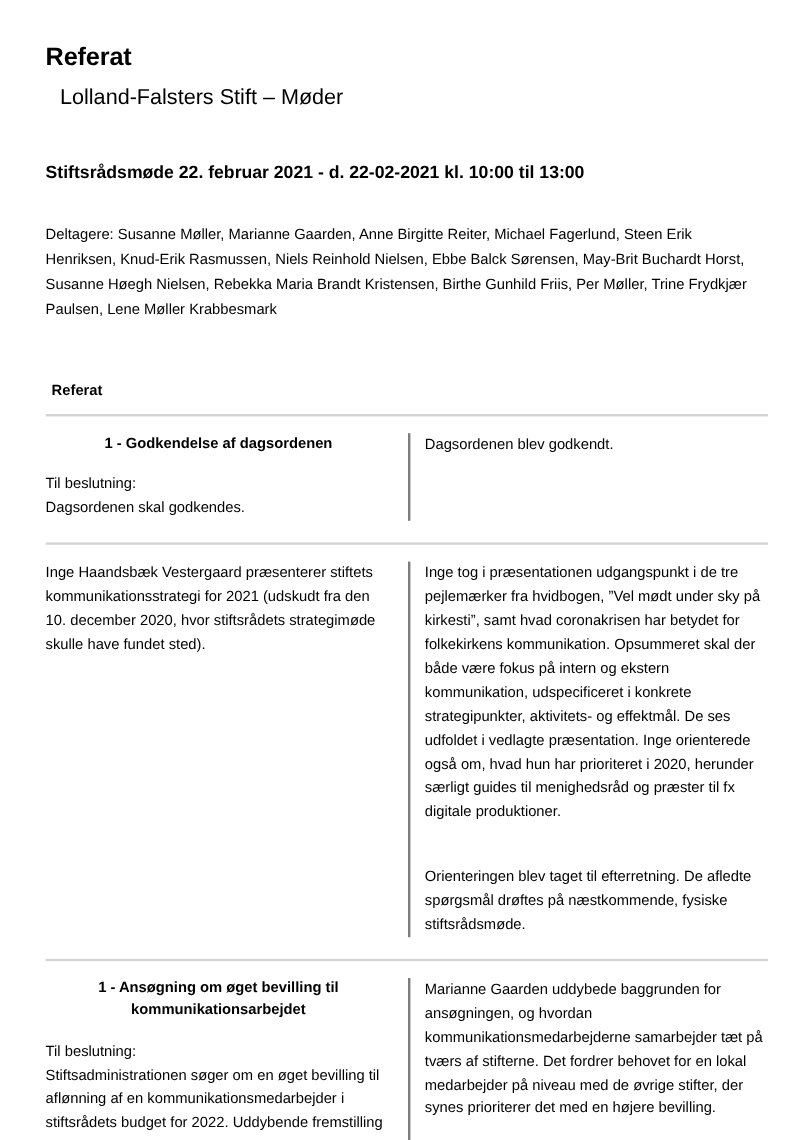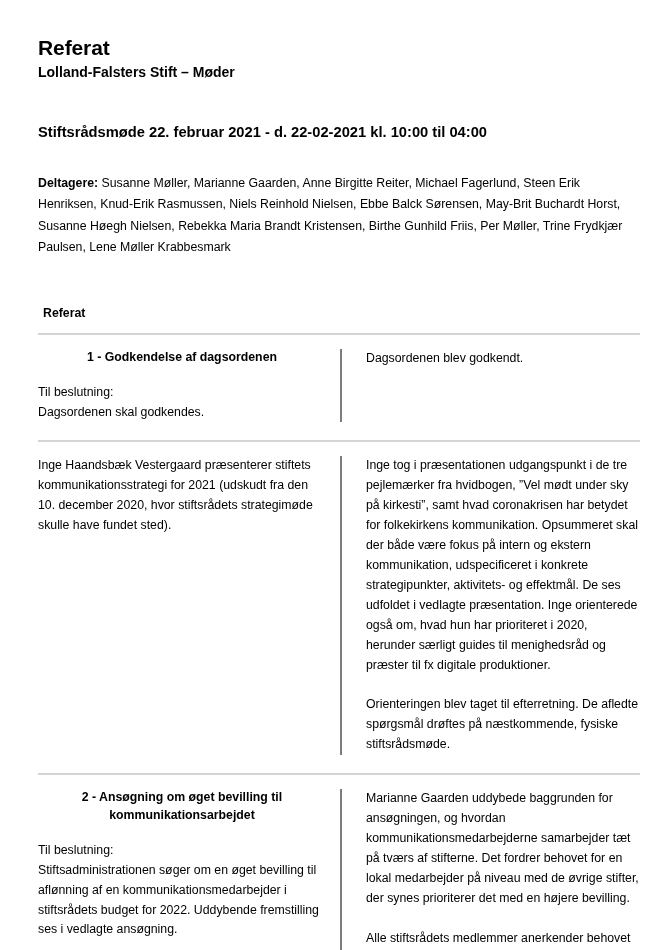--- a/index.html
+++ b/index.html
@@ -26,43 +26,43 @@
 
   
   .doc-title {
     font-size: 21px;
     font-weight: bold;
     line-height: 1.1;
     margin: 0 0 5px 0;
     letter-spacing: -0.1px;
   }
   .doc-subtitle {
-    font-size: 14px;
-    font-weight: bold;
+    font-size: 18px;
+    font-weight: normal;
     line-height: 1.2;
-    margin: 0;
+    margin: 12px;
   }
 
   
   .meeting-heading {
     font-size: 14.7px;
     font-weight: bold;
     line-height: 1.25;
     margin: 42px 0 0 0;
   }
 
   
   .participants {
     font-size: 12.3px;
     line-height: 1.72;
     margin: 32px 0 0 0;
     max-width: 600px;
   }
   .participants .lbl {
-    font-weight: bold;
+    font-weight: normal;
   }
 
   
   .minutes-table {
     margin-top: 48px;
     width: 602px;
   }
   .mt-head {
     display: flex;
     font-size: 12.3px;
@@ -85,53 +85,53 @@
     line-height: 1.62;
   }
   .mt-row .col-left {
     width: 302px;
     flex: 0 0 302px;
     padding-right: 14px;
     box-sizing: border-box;
   }
   .mt-row .col-right {
     flex: 1 1 auto;
-    padding-left: 24px;
+    padding-left: 12px;
     border-left: 2px solid #7d7d7d;
     box-sizing: border-box;
   }
 
   .item-title {
     font-weight: bold;
     margin: 0 0 16px 0;
     line-height: 1.45;
     text-align: center;
   }
   .sub-label {
     font-weight: normal;
     margin: 0;
   }
   p.body-par {
     margin: 0;
   }
   p.body-par + p.body-par {
-    margin-top: 20px;
+    margin-top: 34px;
   }
 </style>
 </head>
 <body>
 
 <div class="page">
 
   <div>
     <h1 class="doc-title">Referat</h1>
     <div class="doc-subtitle">Lolland-Falsters Stift – Møder</div>
   </div>
 
-  <h2 class="meeting-heading">Stiftsrådsmøde 22. februar 2021 - d. 22-02-2021 kl. 10:00 til 04:00</h2>
+  <h2 class="meeting-heading">Stiftsrådsmøde 22. februar 2021 - d. 22-02-2021 kl. 10:00 til 13:00</h2>
 
   <p class="participants">
     <span class="lbl">Deltagere:</span><span> Susanne Møller, Marianne Gaarden, Anne Birgitte Reiter, Michael Fagerlund, Steen Erik Henriksen, Knud-Erik Rasmussen, Niels Reinhold Nielsen, Ebbe Balck Sørensen, May-Brit Buchardt Horst, Susanne Høegh Nielsen, Rebekka Maria Brandt Kristensen, Birthe Gunhild Friis, Per Møller, Trine Frydkjær Paulsen, Lene Møller Krabbesmark</span>
   </p>
 
   <div class="minutes-table">
 
     <div class="mt-head">
       <div class="col-right">Referat</div>
     </div>
@@ -155,21 +155,21 @@
       </div>
       <div class="col-right">
         <p class="body-par">Inge tog i præsentationen udgangspunkt i de tre pejlemærker fra hvidbogen, ”Vel mødt under sky på kirkesti”, samt hvad coronakrisen har betydet for folkekirkens kommunikation. Opsummeret skal der både være fokus på intern og ekstern kommunikation, udspecificeret i konkrete strategipunkter, aktivitets- og effektmål. De ses udfoldet i vedlagte præsentation. Inge orienterede også om, hvad hun har prioriteret i 2020, herunder særligt guides til menighedsråd og præster til fx digitale produktioner.</p>
         <p class="body-par">Orienteringen blev taget til efterretning. De afledte spørgsmål drøftes på næstkommende, fysiske stiftsrådsmøde.</p>
       </div>
     </div>
     <div class="rule"></div>
 
     <div class="mt-row">
       <div class="col-left">
-        <p class="item-title">2 - Ansøgning om øget bevilling til kommunikationsarbejdet</p>
+        <p class="item-title">1 - Ansøgning om øget bevilling til kommunikationsarbejdet</p>
         <p class="sub-label">Til beslutning:</p>
         <p class="body-par">Stiftsadministrationen søger om en øget bevilling til aflønning af en kommunikationsmedarbejder i stiftsrådets budget for 2022. Uddybende fremstilling ses i vedlagte ansøgning.</p>
 
       </div>
       <div class="col-right">
         <p class="body-par">Marianne Gaarden uddybede baggrunden for ansøgningen, og hvordan kommunikationsmedarbejderne samarbejder tæt på tværs af stifterne. Det fordrer behovet for en lokal medarbejder på niveau med de øvrige stifter, der synes prioriterer det med en højere bevilling.</p>
         <p class="body-par">Alle stiftsrådets medlemmer anerkender behovet for en kommunikationsmedarbejder og ser kommunikation som en vigtig opgave, men flere synes, det er for højt et beløb at hæve bevillingen med. Michael Fagerlund foreslår at hæve støtten med 150.000 kr. til i alt 325.000 kr. i 2022.</p>
       </div>
     </div>
 

